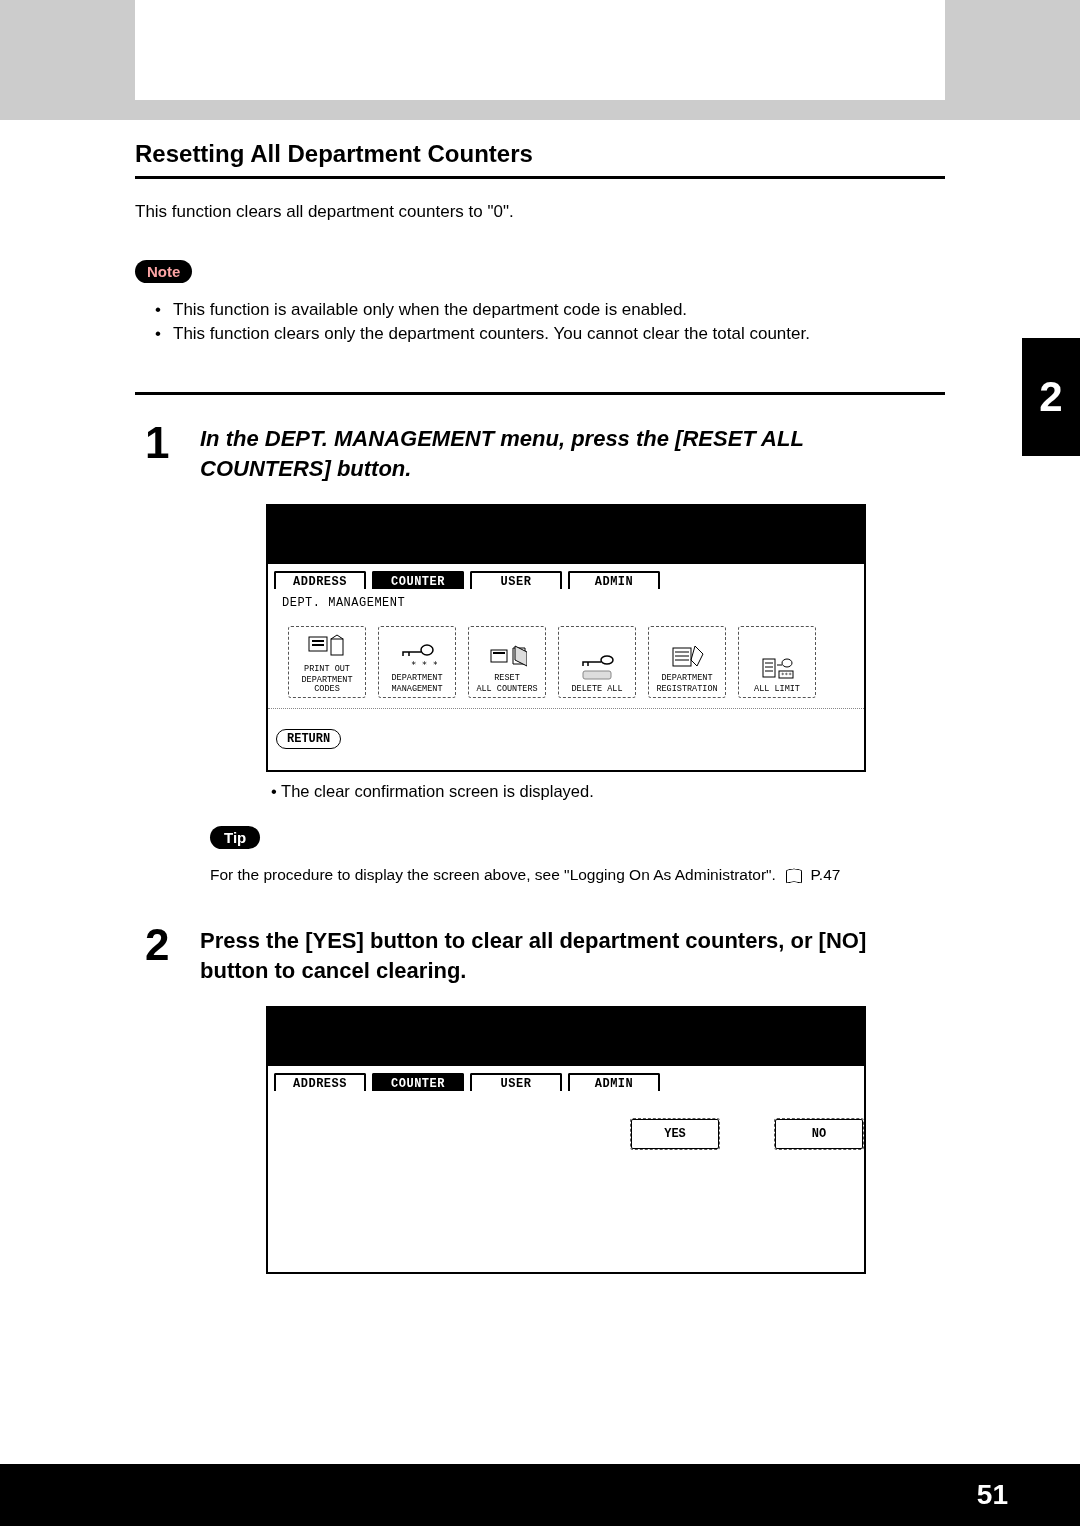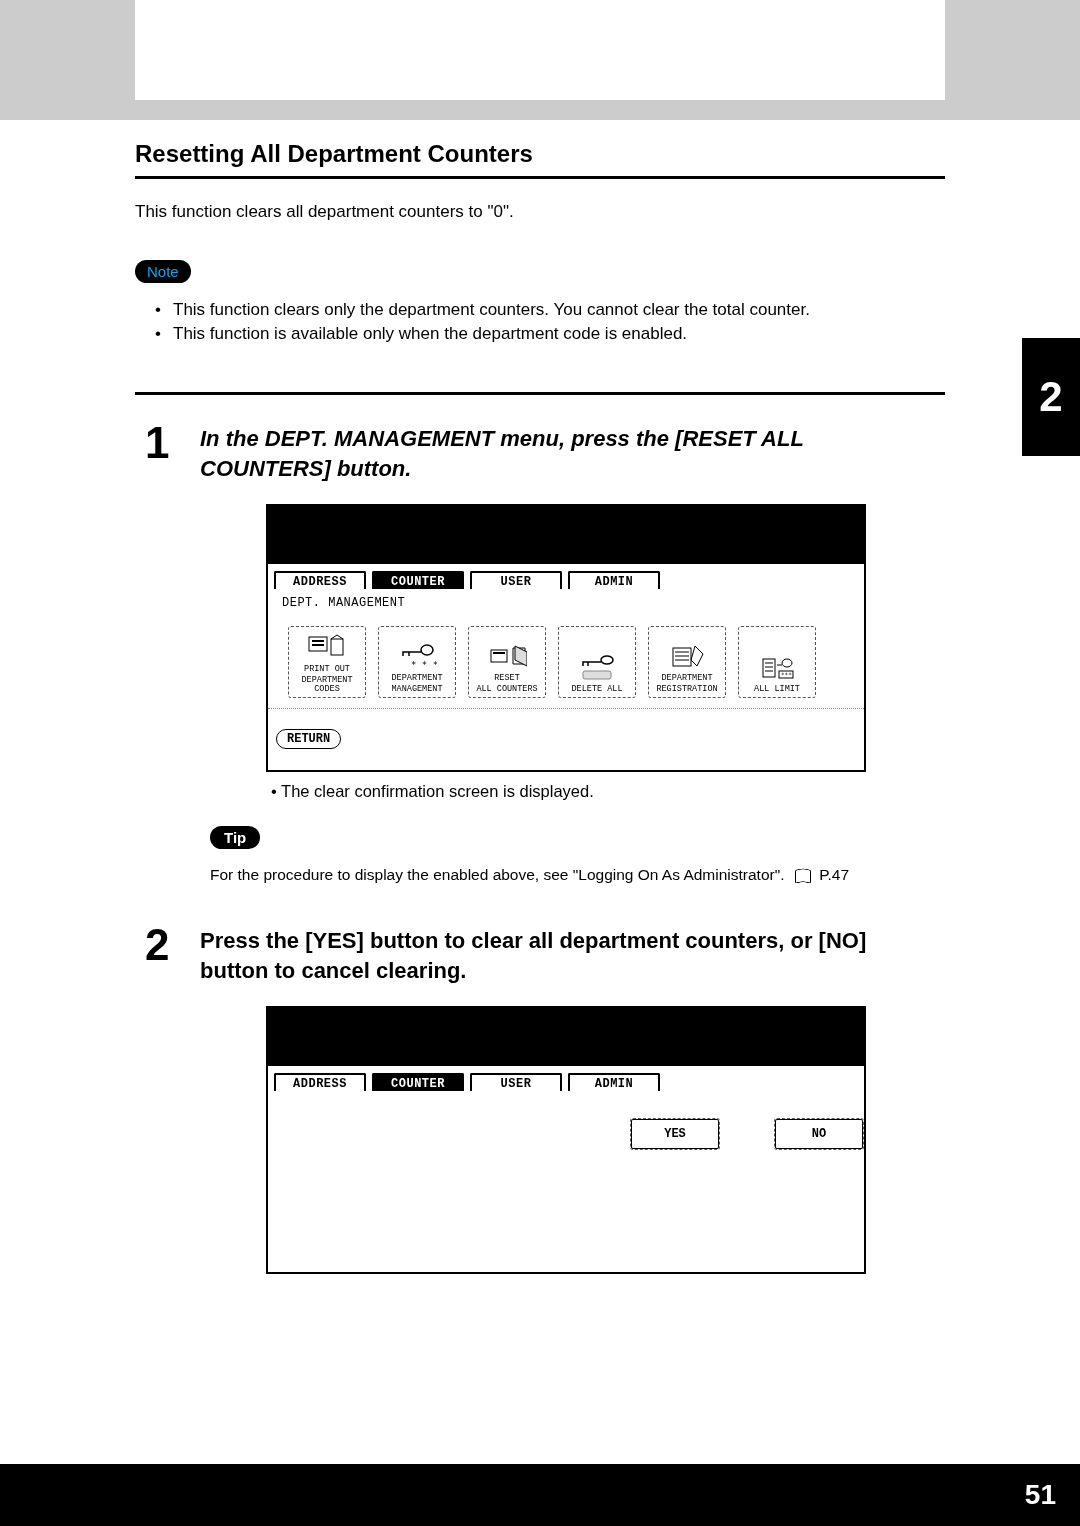--- a/index.html
+++ b/index.html
@@ -34,23 +34,23 @@
   .intro {
     position: absolute;
     top: 202px; left: 135px;
     font-size: 17px;
   }
   .note-badge {
     position: absolute;
     top: 260px; left: 135px;
     display: inline-block;
     background: #000;
-    color: #0ea5e9;
+    color: #fca5a5;
     font-size: 15px;
-    font-weight: normal;
+    font-weight: bold;
     padding: 3px 12px;
     border-radius: 14px;
   }
   .note-list {
     position: absolute;
     top: 300px; left: 155px;
     font-size: 17px;
     list-style: none;
   }
   .note-list li { padding-left: 18px; position: relative; margin-bottom: 4px; }
@@ -219,21 +219,21 @@
     padding: 8px 0;
     width: 90px;
     text-align: center;
     box-shadow: inset 0 0 0 1px #000;
   }
   .pagebar {
     position: absolute;
     bottom: 0; left: 0; right: 0; height: 62px;
     background: #000; color: #fff;
     display: flex; align-items: center; justify-content: flex-end;
-    padding-right: 24px;
+    padding-right: 72px;
     font-size: 28px; font-weight: bold;
   }
   .book-icon {
     display: inline-block;
     width: 16px; height: 12px;
     margin: 0 4px 0 6px;
     position: relative;
     top: 1px;
   }
   .book-icon::before {
@@ -262,22 +262,22 @@
   <div class="top-gray-inner"></div>
 </div>
 
 <div class="heading">Resetting All Department Counters</div>
 <div class="heading-rule"></div>
 
 <div class="intro">This function clears all department counters to "0".</div>
 
 <span class="note-badge">Note</span>
 <ul class="note-list">
+  <li>This function is available only when the department code is enabled.</li>
   <li>This function clears only the department counters.  You cannot clear the total counter.</li>
-  <li>This function is available only when the department code is enabled.</li>
 </ul>
 
 <div class="sep-rule"></div>
 
 <div class="chapter-tab">2</div>
 
 <div class="step1-num">1</div>
 <div class="step1-text">In the DEPT. MANAGEMENT menu, press the [RESET ALL COUNTERS] button.</div>
 
 <div class="screen1">
@@ -356,21 +356,21 @@
   </div>
 
   <div class="hr-dot"></div>
   <span class="return-btn">RETURN</span>
 </div>
 
 <div class="after1">The clear confirmation screen is displayed.</div>
 
 <span class="tip-badge">Tip</span>
 <div class="tip-text">
-  <span>For the procedure to display the enabled above, see "Logging On As Administrator".</span>
+  <span>For the procedure to display the screen above, see "Logging On As Administrator".</span>
   <span class="book-icon"></span>
   <span class="tip-page">P.47</span>
 </div>
 
 <div class="step2-num">2</div>
 <div class="step2-text">Press the [YES] button to clear all department counters, or [NO] button to cancel clearing.</div>
 
 <div class="screen2">
   <div class="screen-topblack"></div>
   <div class="tab-row">

